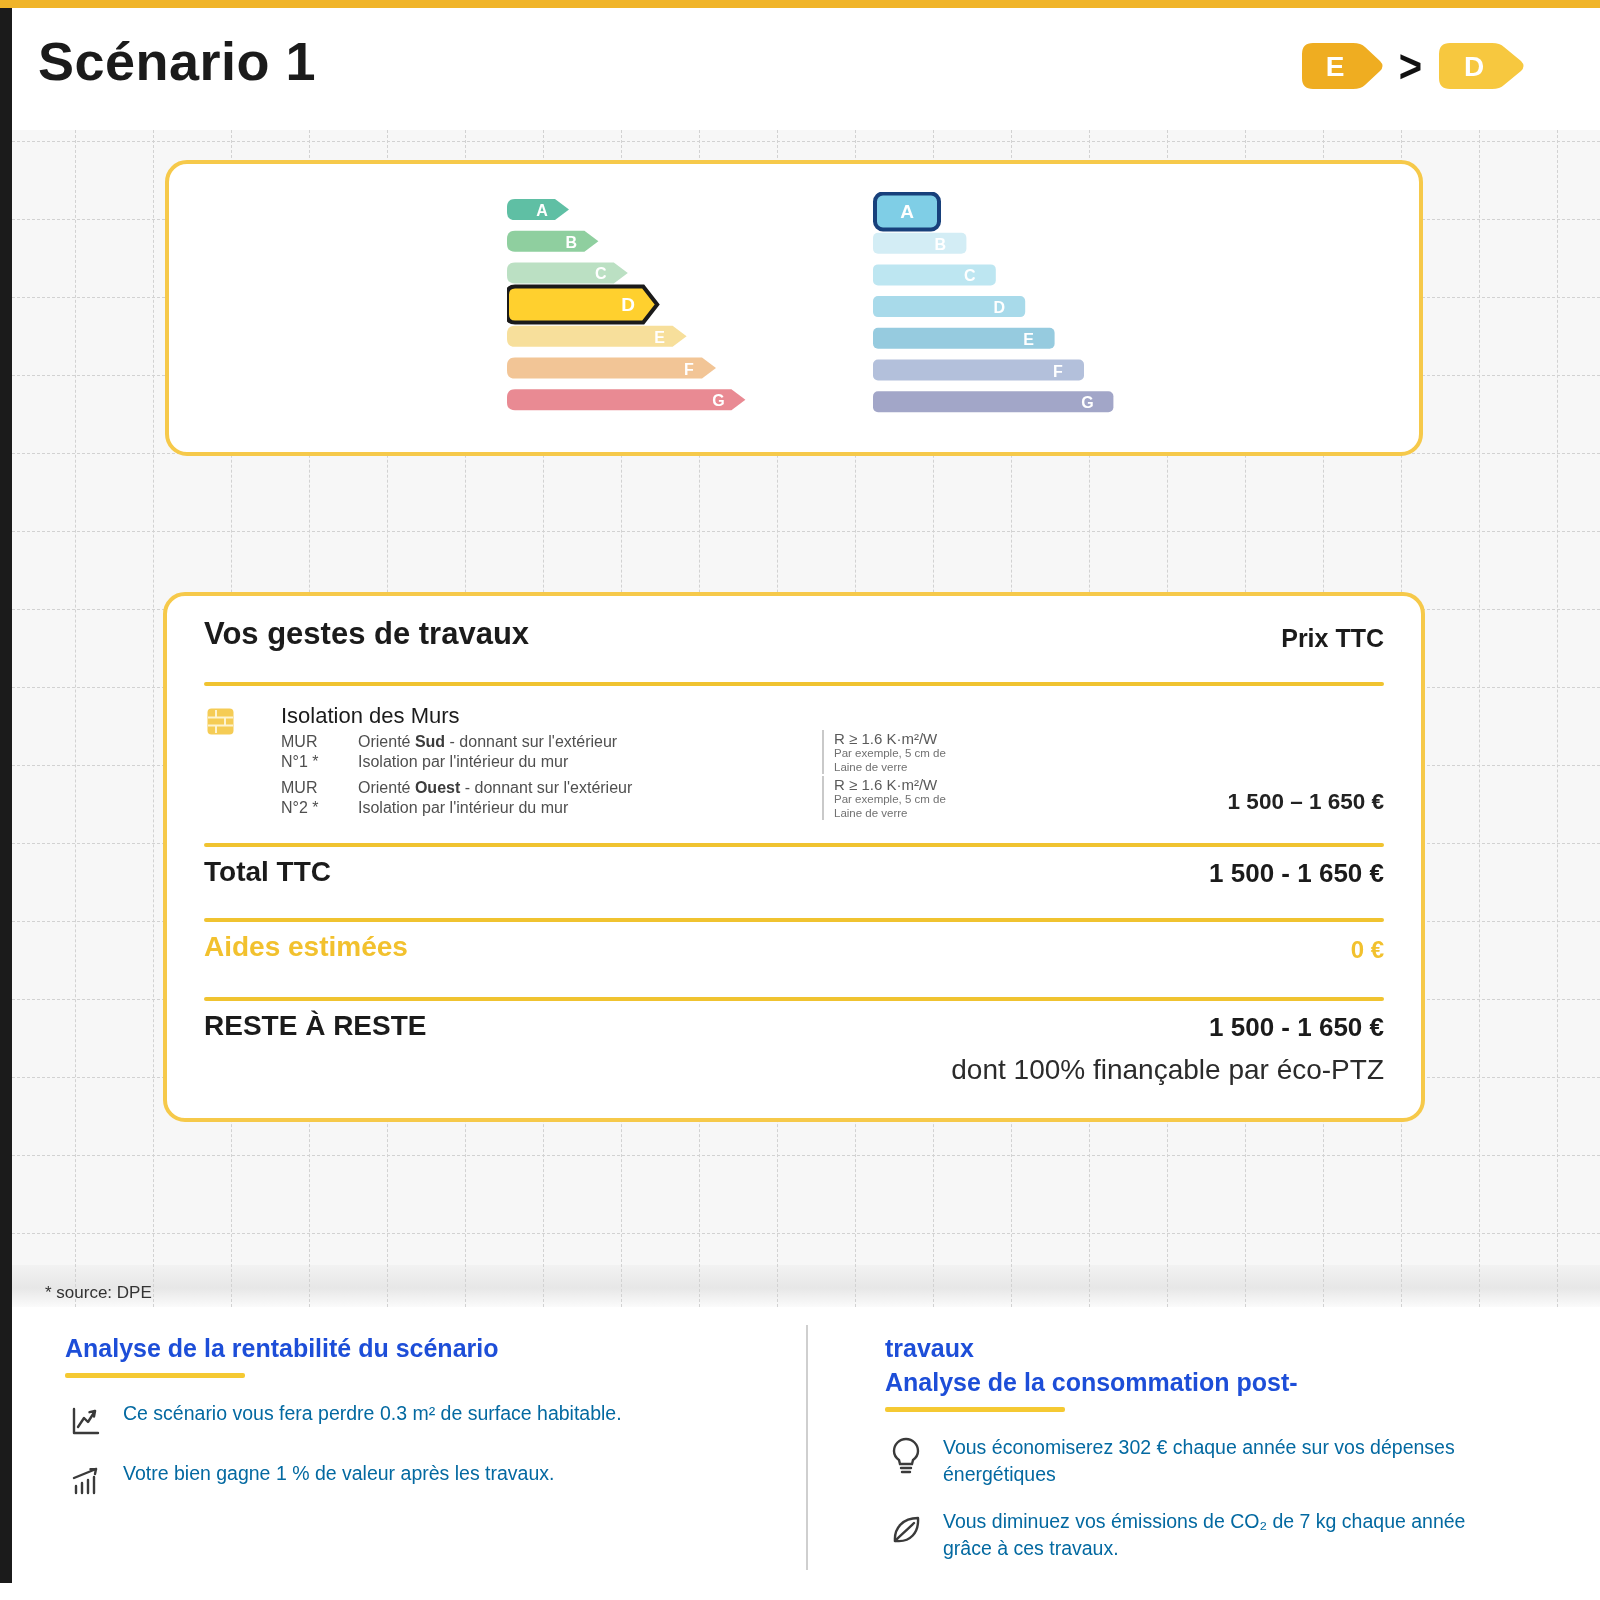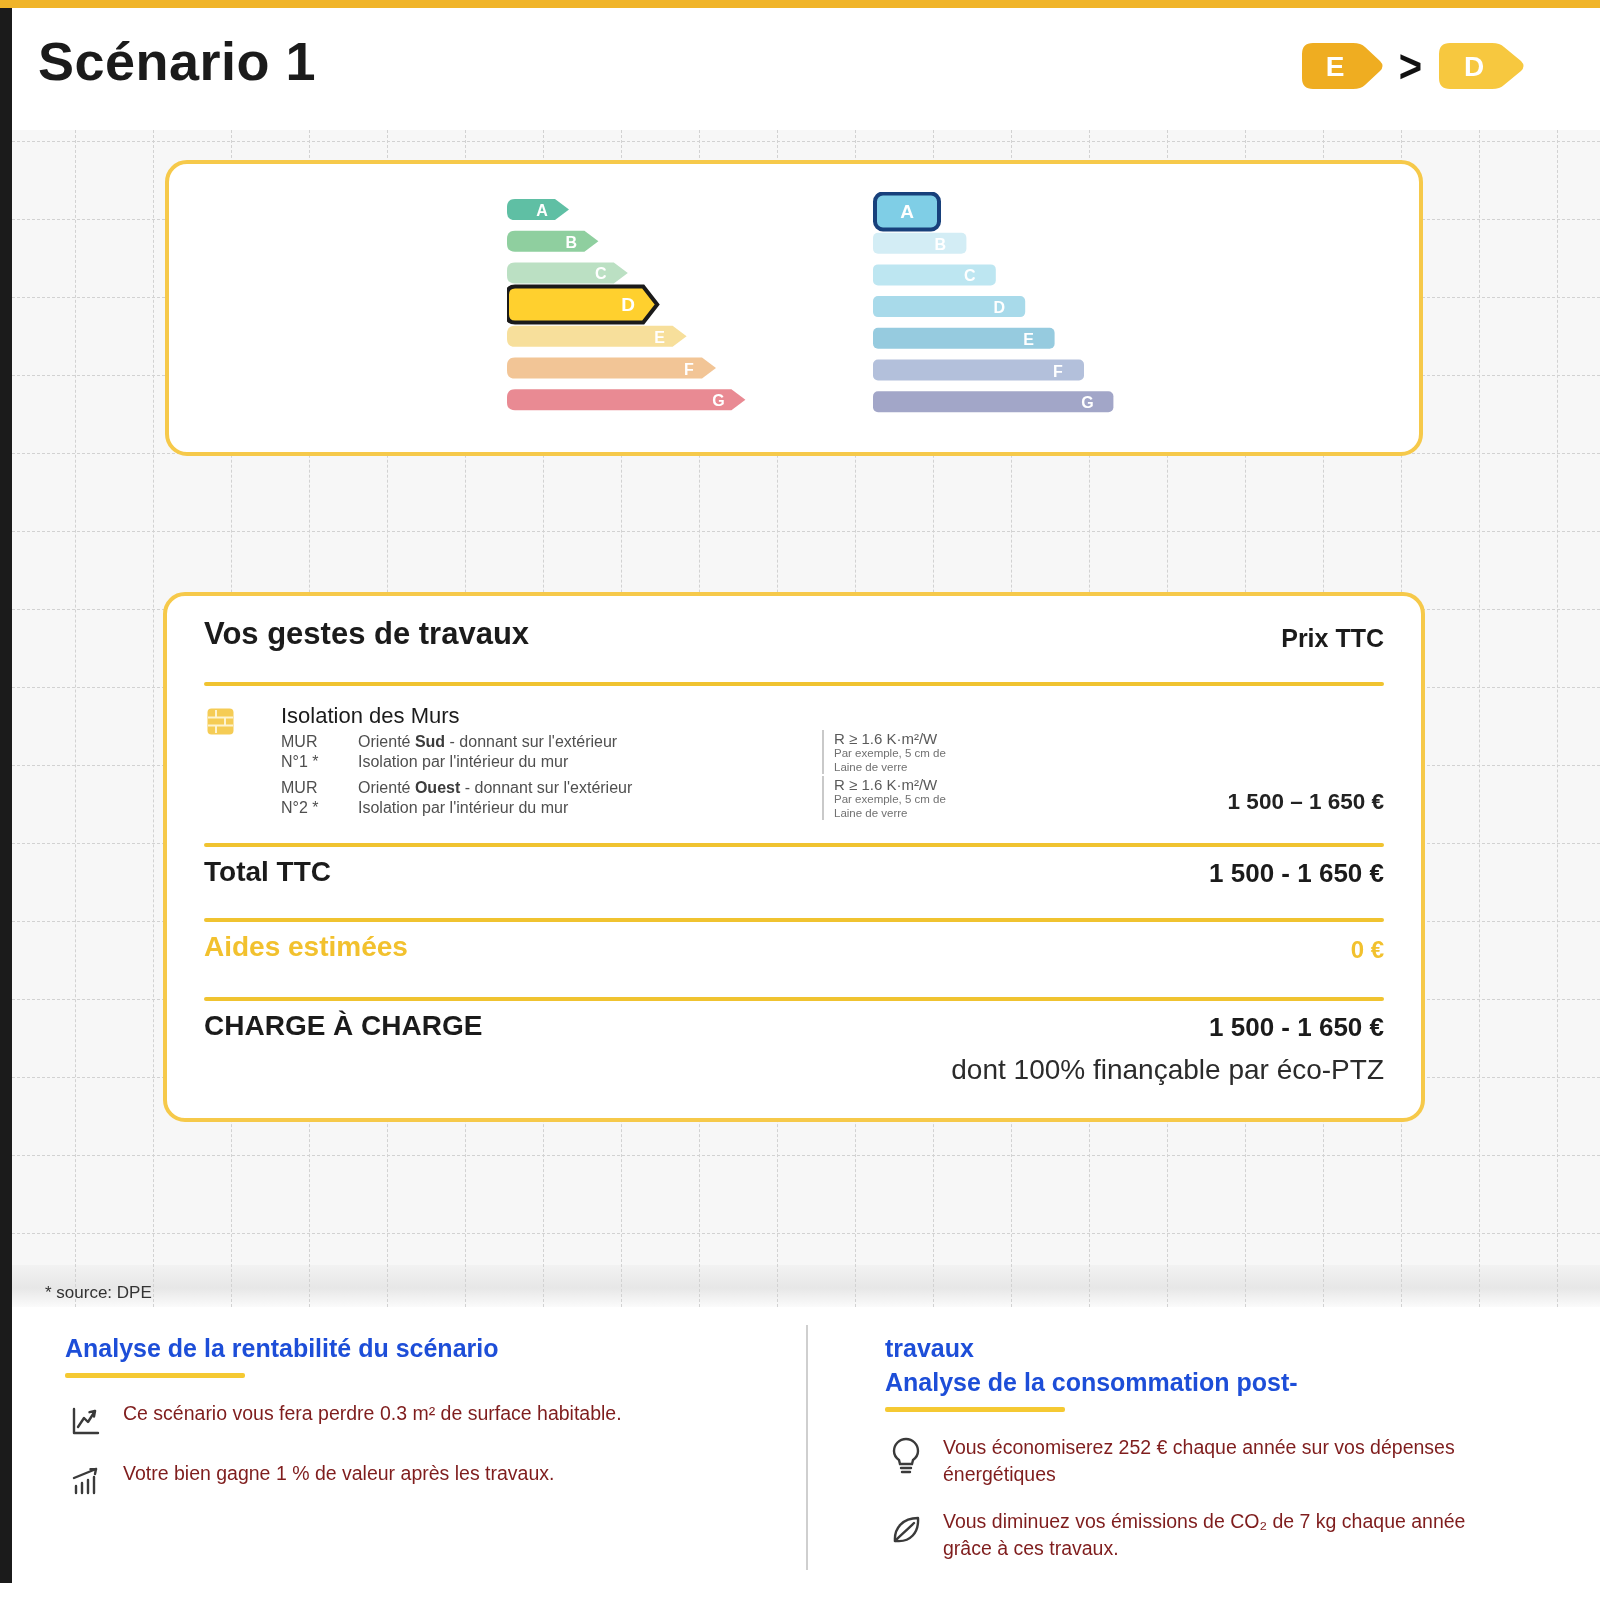--- a/index.html
+++ b/index.html
@@ -56,21 +56,21 @@
   .bottom{position:absolute;left:12px;top:1307px;width:1588px;height:293px;background:#fff;}
   .vdiv{position:absolute;left:794px;top:18px;height:245px;width:2px;background:#cfcfcf;}
   .sec{position:absolute;top:24px;}
   .sec-left{left:53px;width:640px;}
   .sec-right{left:873px;width:660px;}
   .sec-title{font-size:25px;font-weight:700;line-height:34px;color:#1d4ed8;}
   .underline{width:180px;height:5px;background:#F5C932;border-radius:2px;margin-top:8px;}
   .bullets{margin-top:22px;display:flex;flex-direction:column;gap:20px;}
   .bullet{display:flex;gap:16px;align-items:flex-start;}
   .bullet .bicon{flex:0 0 42px;display:flex;justify-content:center;padding-top:2px;}
-  .btext{font-size:19.5px;line-height:27px;color:#7f1d1d;max-width:560px;}
+  .btext{font-size:19.5px;line-height:27px;color:#0369a1;max-width:560px;}
 </style>
 </head>
 <body>
 
 <div class="page">
   <div class="topbar"></div>
   <div class="leftbar"></div>
 
   <div class="title">Scénario 1</div>
 
@@ -205,21 +205,21 @@
 
     <div class="ydiv" style="top:247px"></div>
     <div class="row-label" style="top:260px">Total TTC</div>
     <div class="row-value" style="top:262px">1 500 - 1 650 €</div>
 
     <div class="ydiv" style="top:322px"></div>
     <div class="row-label yellow" style="top:335px">Aides estimées</div>
     <div class="row-value yellow" style="top:340px;font-size:24px">0 €</div>
 
     <div class="ydiv" style="top:401px"></div>
-    <div class="row-label" style="top:414px">CHARGE À CHARGE</div>
+    <div class="row-label" style="top:414px">RESTE À RESTE</div>
     <div class="row-value" style="top:416px">1 500 - 1 650 €</div>
     <div class="reste-note">dont 100% finançable par éco-PTZ</div>
   </section>
 
   <div class="footnote">* source: DPE</div>
 
   <div class="bottom">
     <div class="vdiv"></div>
 
     <div class="sec sec-left">
@@ -256,21 +256,21 @@
       </div>
       <div class="underline"></div>
       <div class="bullets">
         <div class="bullet">
           <span class="bicon">
             <svg width="38" height="44" viewBox="0 0 38 44" fill="none" stroke="#3a3a3a" stroke-width="2.4" stroke-linecap="round">
               <path d="M12,24 C8.5,21.5 7,18.5 7,15 a12,12 0 0 1 24,0 c0,3.5 -1.5,6.5 -5,9 l-1,4 h-12 Z"></path>
               <path d="M14,32 H24 M15,36 H23"></path>
             </svg>
           </span>
-          <span class="btext">Vous économiserez 252 € chaque année sur vos dépenses énergétiques</span>
+          <span class="btext">Vous économiserez 302 € chaque année sur vos dépenses énergétiques</span>
         </div>
         <div class="bullet">
           <span class="bicon">
             <svg width="38" height="38" viewBox="0 0 38 38" fill="none" stroke="#3a3a3a" stroke-width="2.4" stroke-linecap="round" stroke-linejoin="round">
               <path d="M8,31 C7,18 16,8 31,8 C32,23 23,32 10,31 Z"></path>
               <path d="M8,31 C14,25 20,20 27,13"></path>
             </svg>
           </span>
           <span class="btext">Vous diminuez vos émissions de CO₂ de 7 kg chaque année grâce à ces travaux.</span>
         </div>

